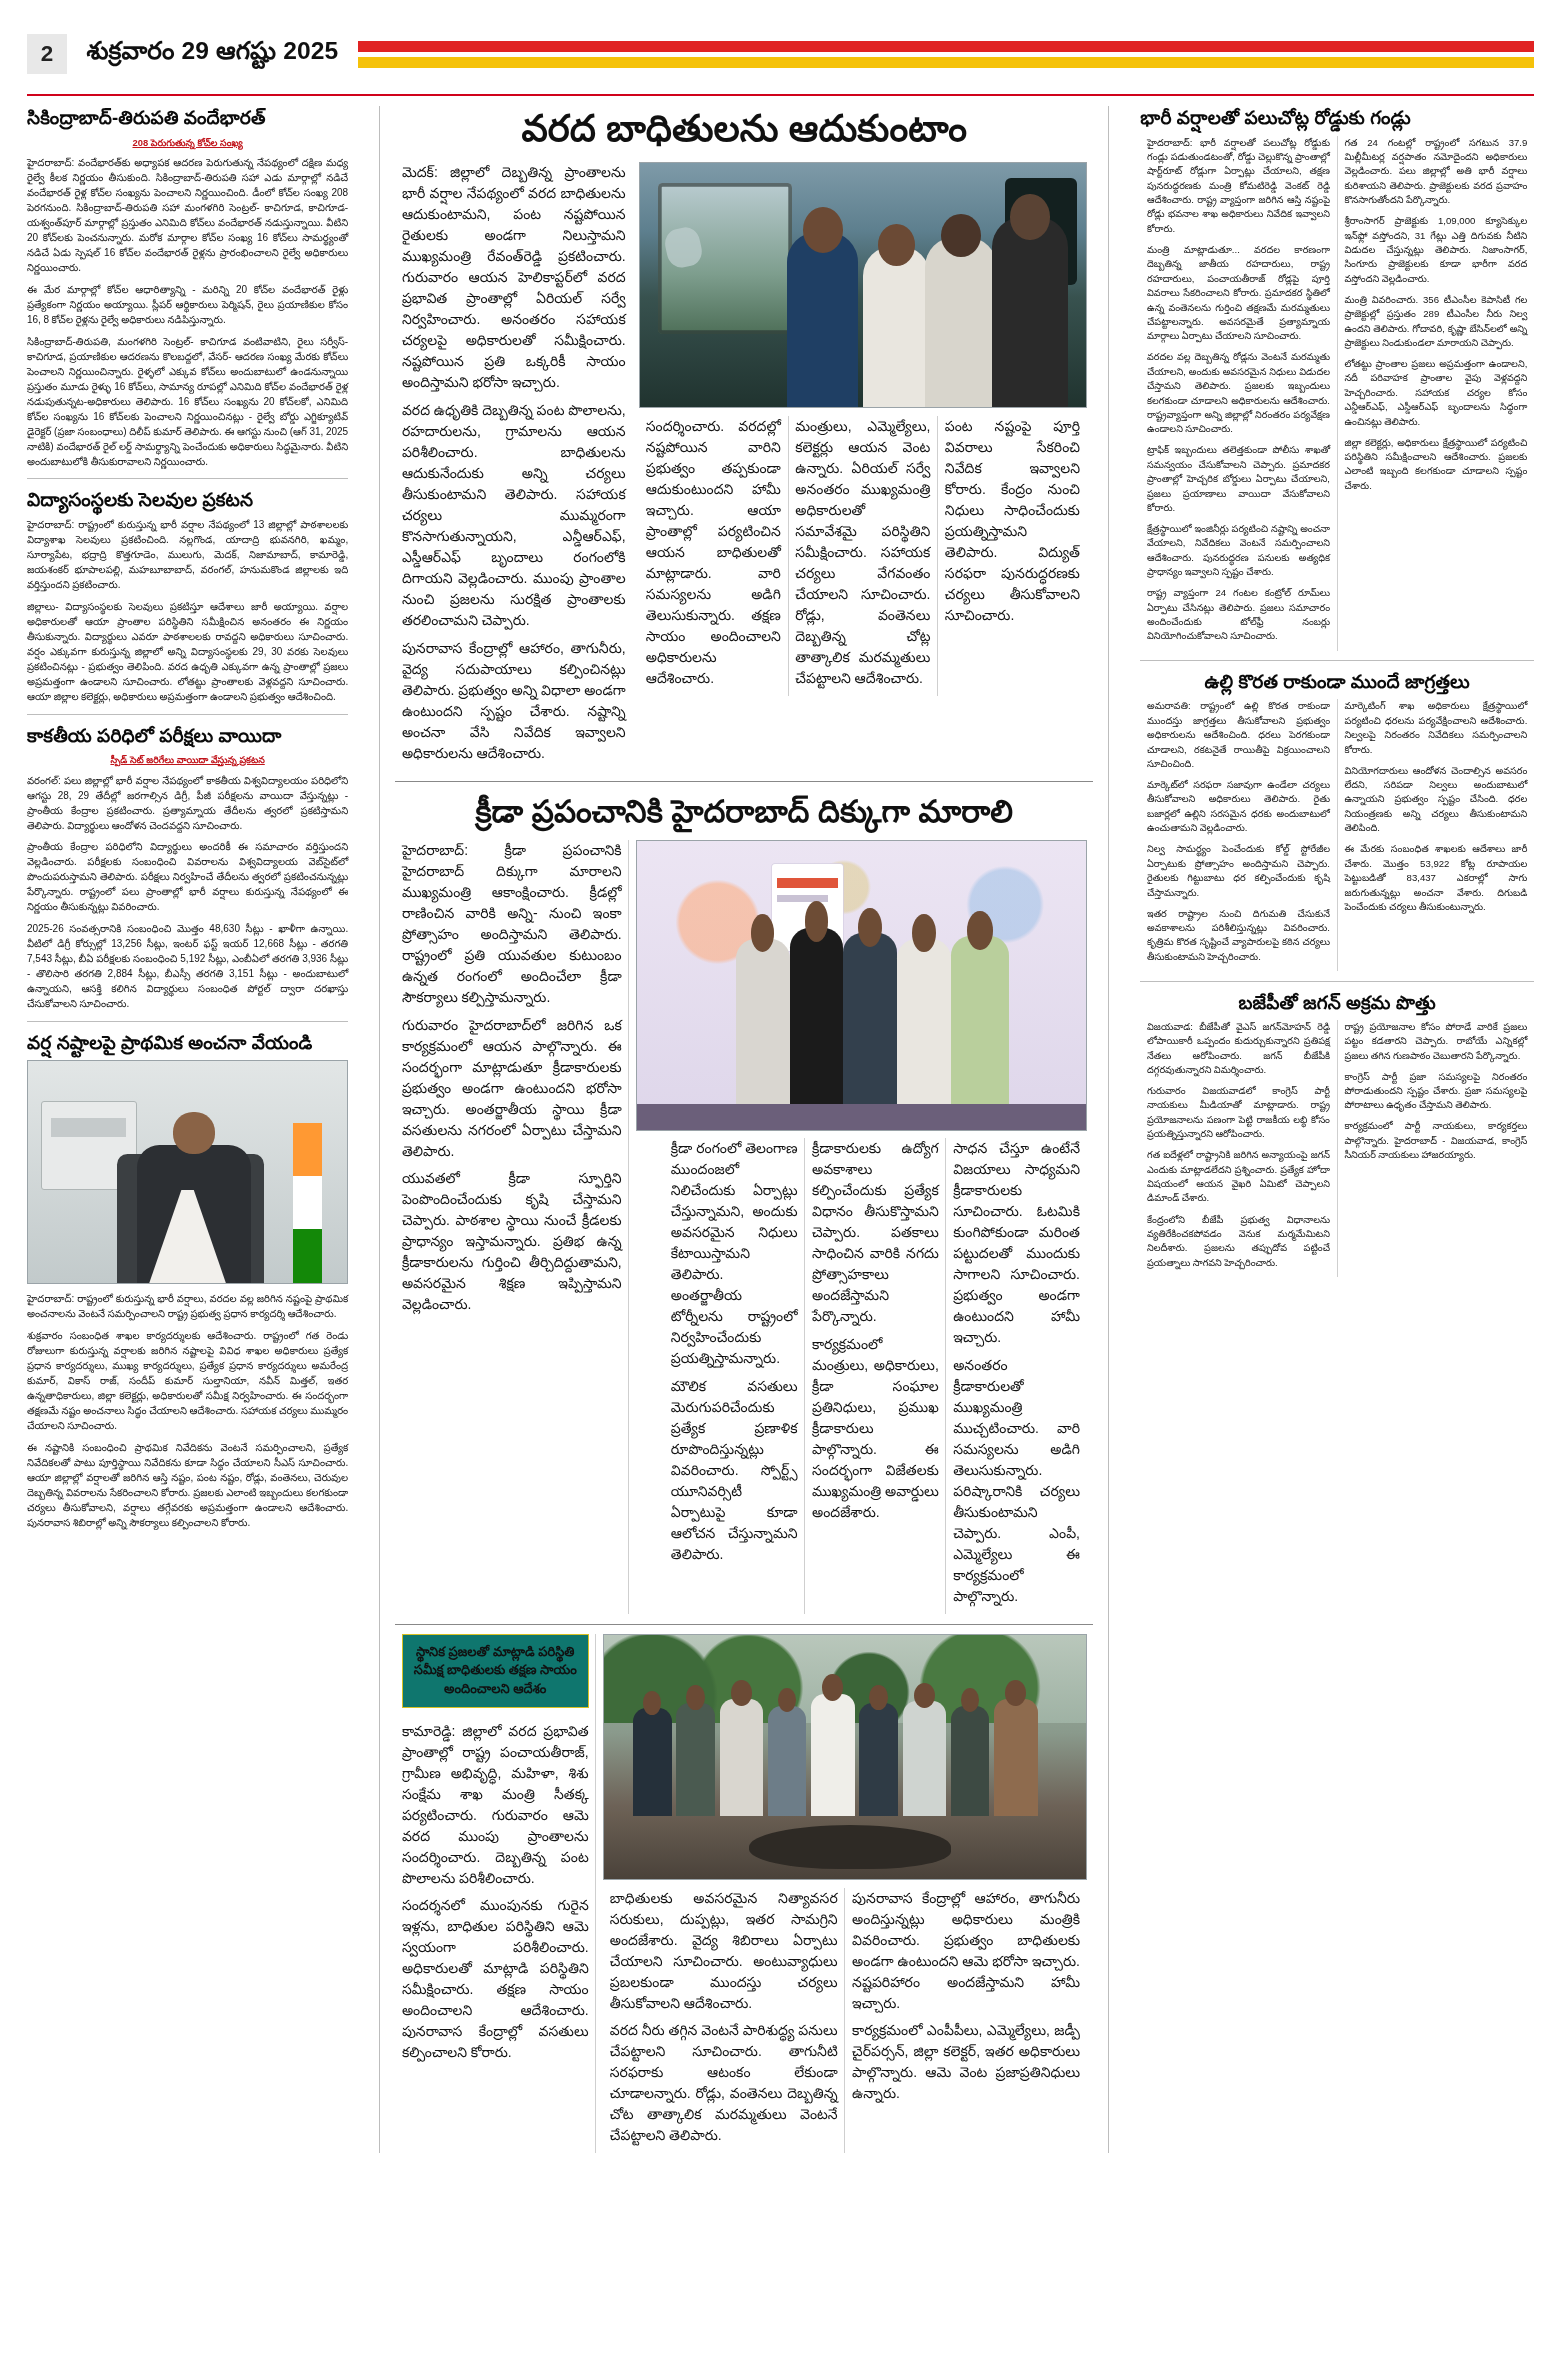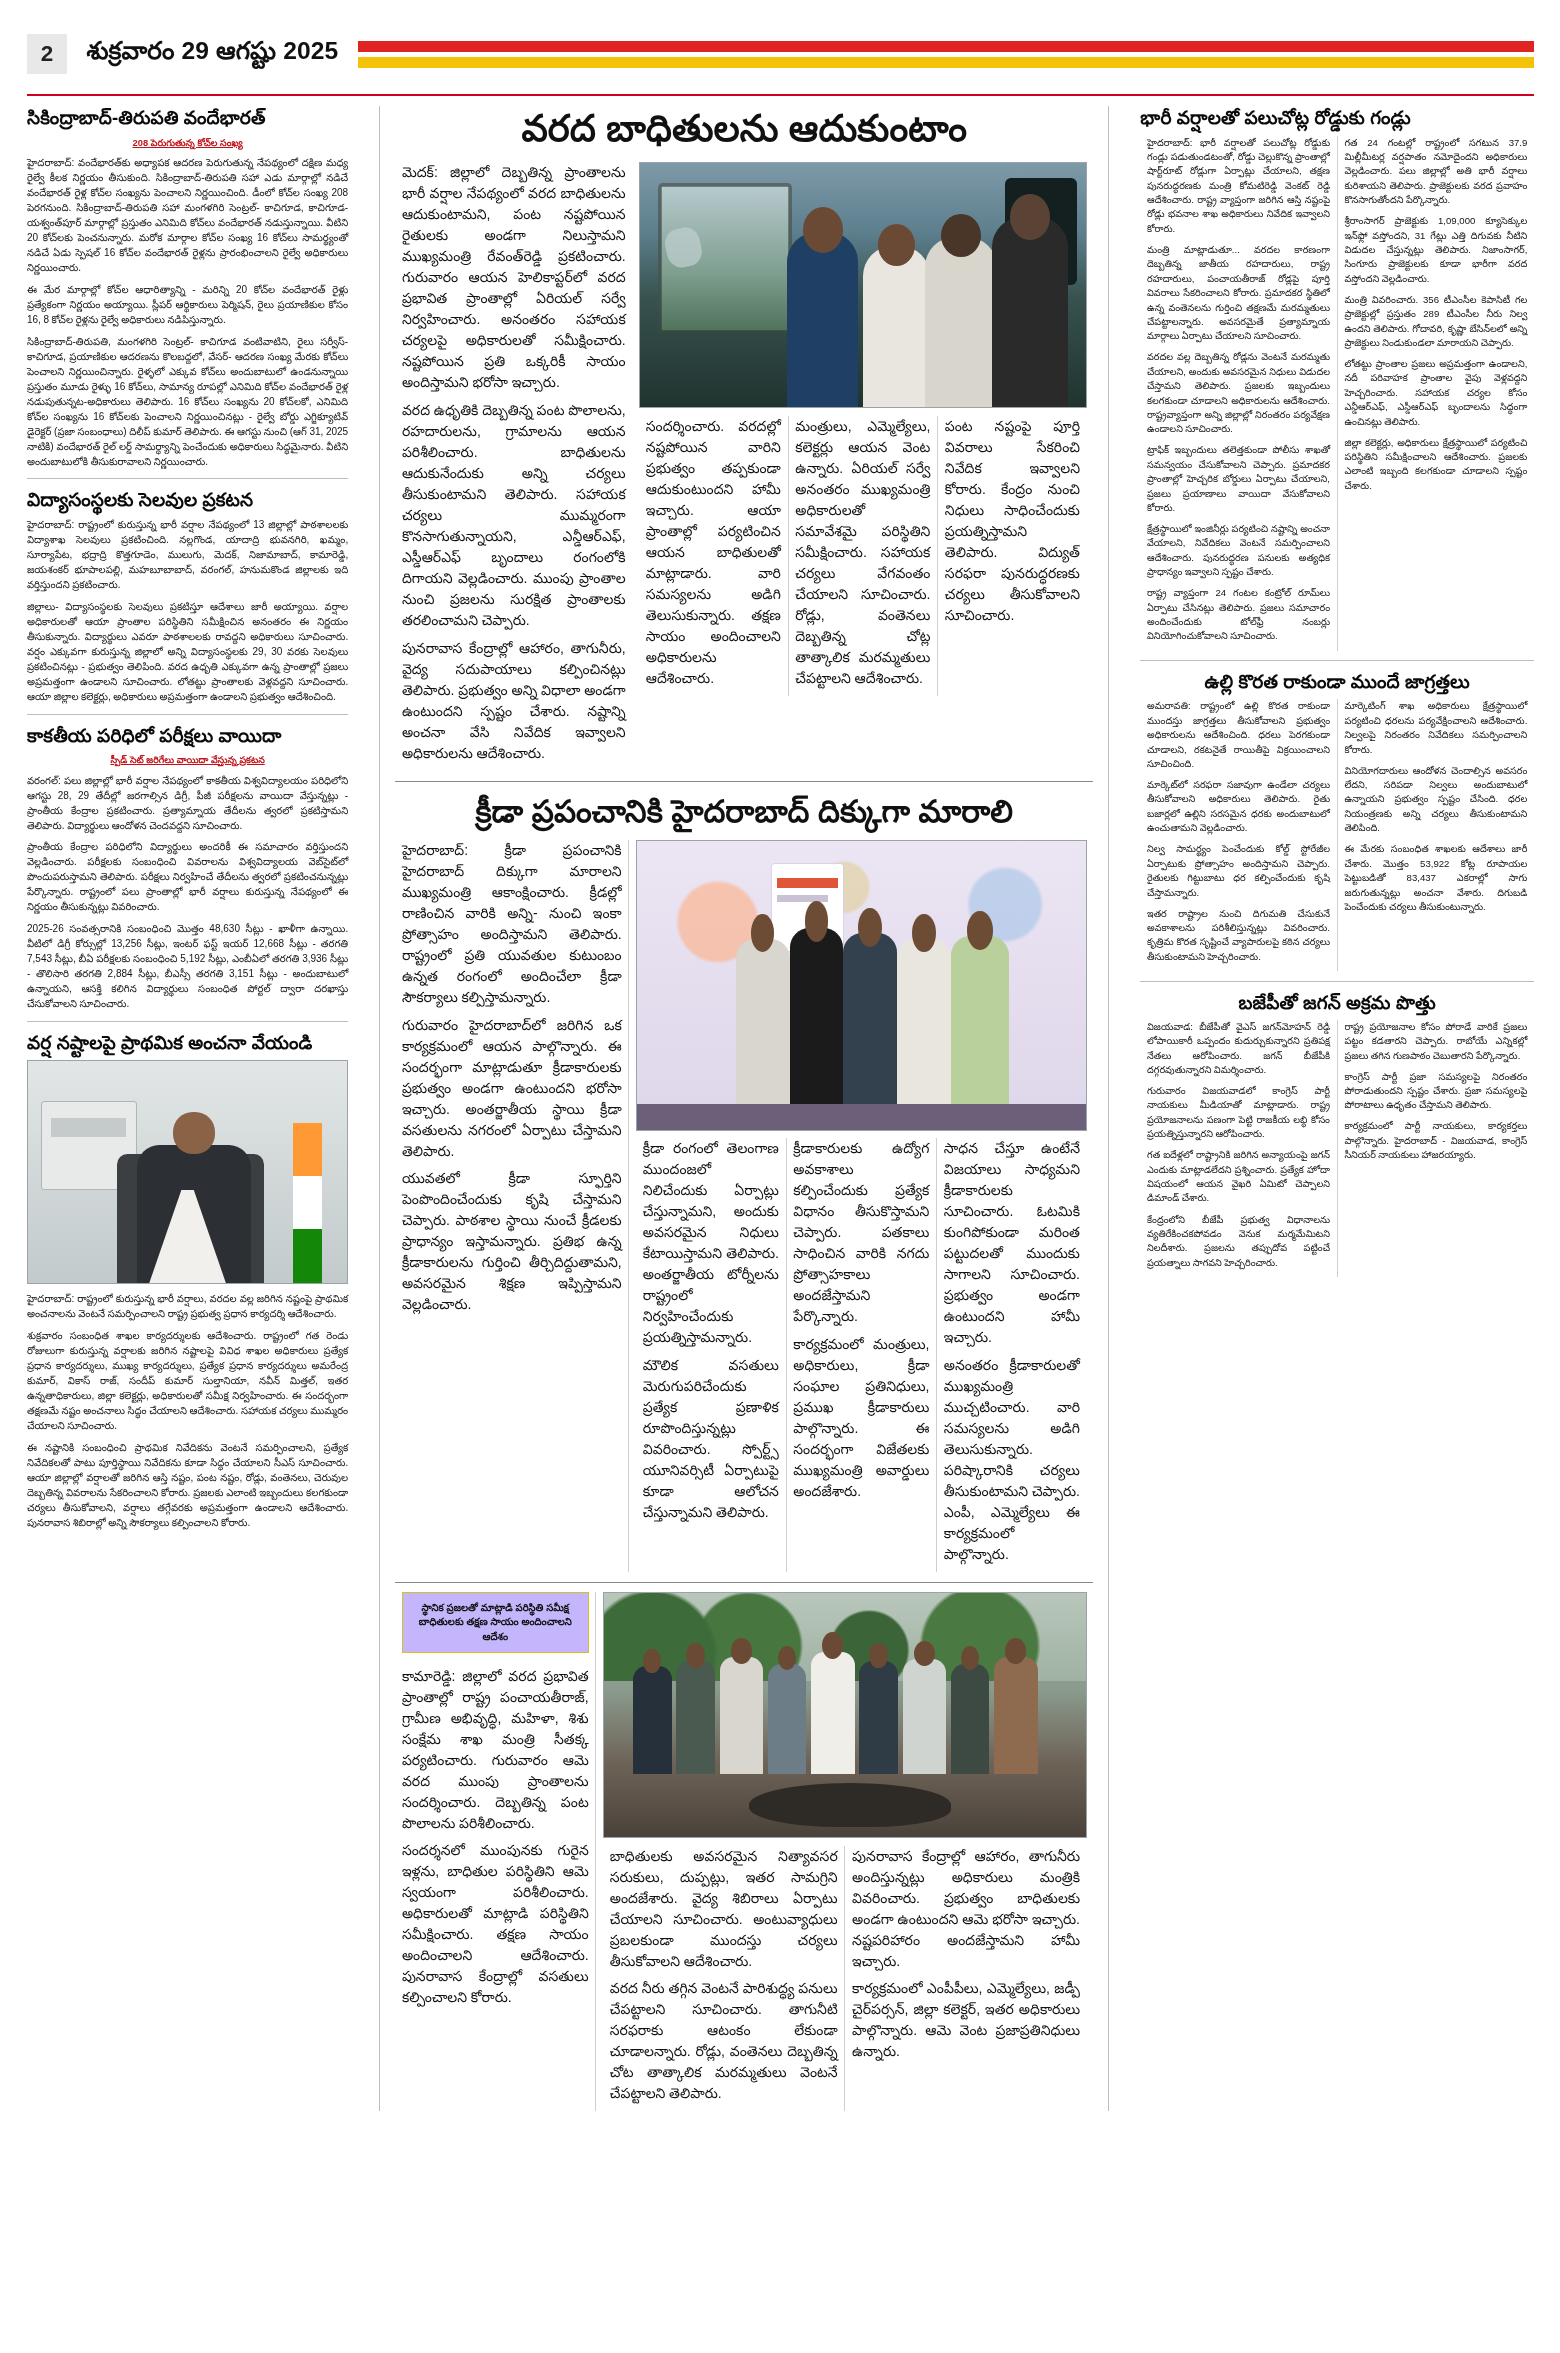--- a/index.html
+++ b/index.html
@@ -272,24 +272,24 @@
     position:absolute; left:0; bottom:0; width:100%; height:28%;
     background: linear-gradient(180deg,#6b6054,#4a423a);
   }
   .field .washout {
     position:absolute; left:30%; bottom:4%; width:42%; height:18%;
     background:#2e2a25; border-radius:50% 50% 40% 45%;
   }
 
   
   .caption-box {
-    background: #c4b5fd;
+    background: #0f766e;
     border: 0.7px solid #d8c022;
     padding: 7.5px 7.5px;
-    font-size: 10px;
+    font-size: 13px;
     line-height: 1.45;
     font-weight: bold;
     color: #111;
     text-align: center;
   }
   .photo-wrap { margin: 0 0 7.5px 0; }
 
   .small-red {
     font-size: 9.4px;
     color: #c0141b;
@@ -425,21 +425,21 @@
               </div>
               <div class="fig f1"></div>
               <div class="fig f2"></div>
               <div class="fig f3"></div>
               <div class="fig f4"></div>
               <div class="fig f5"></div>
               <div class="podium"></div>
             </div>
           </div>
           <div class="vsplit">
-            <div class="subcol" style="border-left:none;">
+            <div class="subcol" style="border-left:none;margin-left:28px;">
               <p class="body">క్రీడా రంగంలో తెలంగాణ ముందంజలో నిలిచేందుకు ఏర్పాట్లు చేస్తున్నామని, అందుకు అవసరమైన నిధులు కేటాయిస్తామని తెలిపారు. అంతర్జాతీయ టోర్నీలను రాష్ట్రంలో నిర్వహించేందుకు ప్రయత్నిస్తామన్నారు.</p>
               <p class="body">మౌలిక వసతులు మెరుగుపరిచేందుకు ప్రత్యేక ప్రణాళిక రూపొందిస్తున్నట్లు వివరించారు. స్పోర్ట్స్‌ యూనివర్సిటీ ఏర్పాటుపై కూడా ఆలోచన చేస్తున్నామని తెలిపారు.</p>
             </div>
             <div class="subcol">
               <p class="body">క్రీడాకారులకు ఉద్యోగ అవకాశాలు కల్పించేందుకు ప్రత్యేక విధానం తీసుకొస్తామని చెప్పారు. పతకాలు సాధించిన వారికి నగదు ప్రోత్సాహకాలు అందజేస్తామని పేర్కొన్నారు.</p>
               <p class="body">కార్యక్రమంలో మంత్రులు, అధికారులు, క్రీడా సంఘాల ప్రతినిధులు, ప్రముఖ క్రీడాకారులు పాల్గొన్నారు. ఈ సందర్భంగా విజేతలకు ముఖ్యమంత్రి అవార్డులు అందజేశారు.</p>
             </div>
             <div class="subcol">
               <p class="body">సాధన చేస్తూ ఉంటేనే విజయాలు సాధ్యమని క్రీడాకారులకు సూచించారు. ఓటమికి కుంగిపోకుండా మరింత పట్టుదలతో ముందుకు సాగాలని సూచించారు. ప్రభుత్వం అండగా ఉంటుందని హామీ ఇచ్చారు.</p>
               <p class="body">అనంతరం క్రీడాకారులతో ముఖ్యమంత్రి ముచ్చటించారు. వారి సమస్యలను అడిగి తెలుసుకున్నారు. పరిష్కారానికి చర్యలు తీసుకుంటామని చెప్పారు. ఎంపీ, ఎమ్మెల్యేలు ఈ కార్యక్రమంలో పాల్గొన్నారు.</p>

